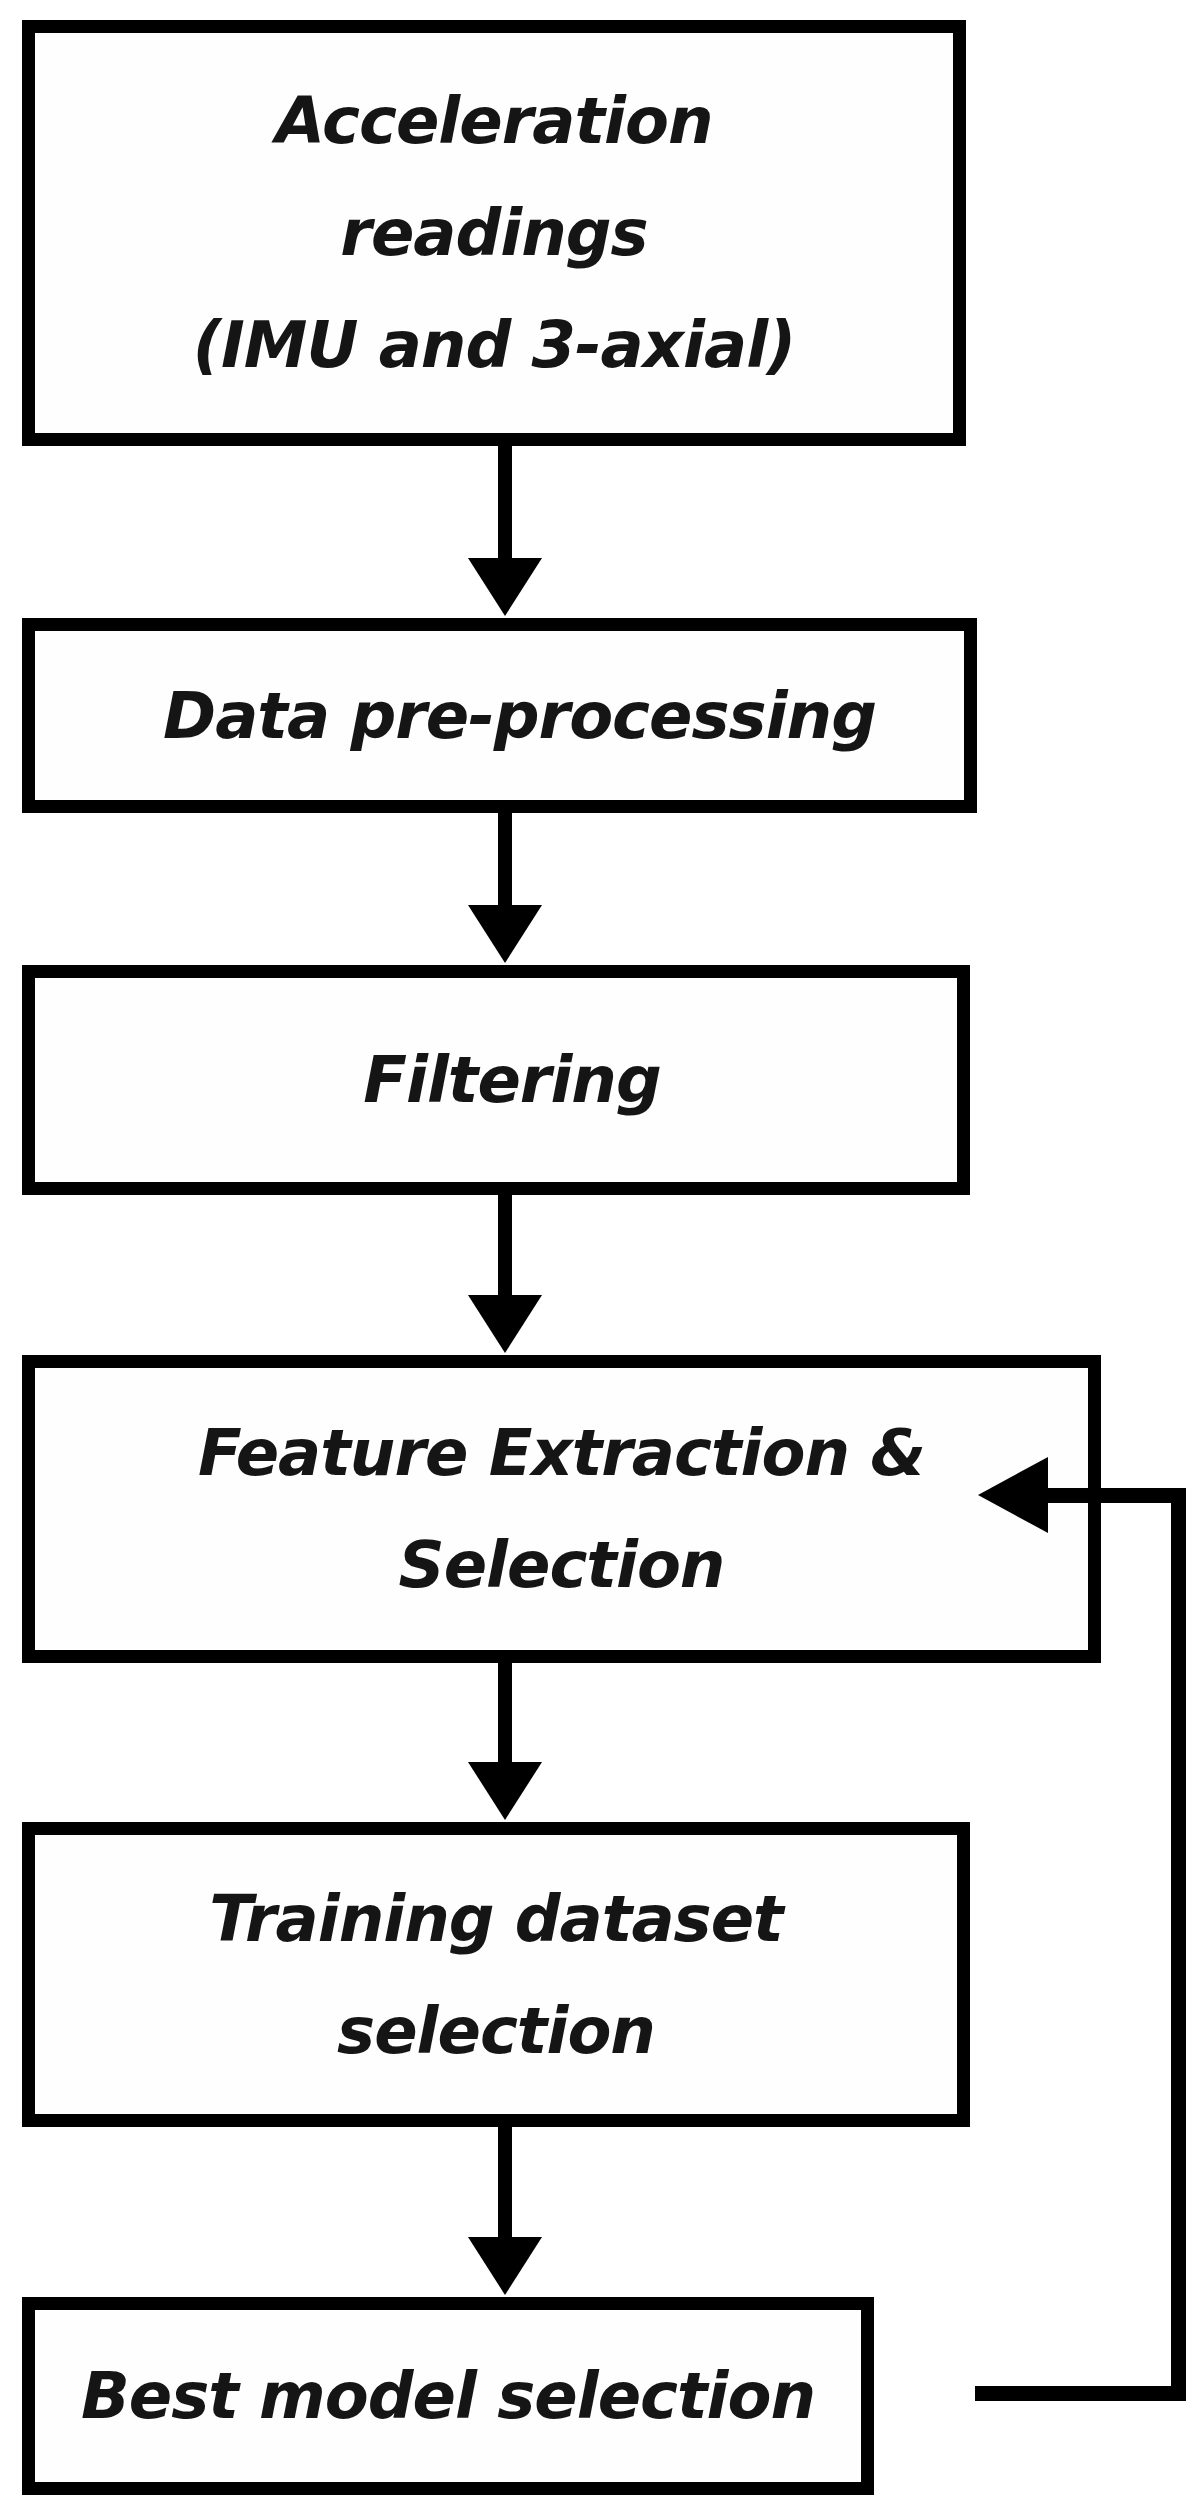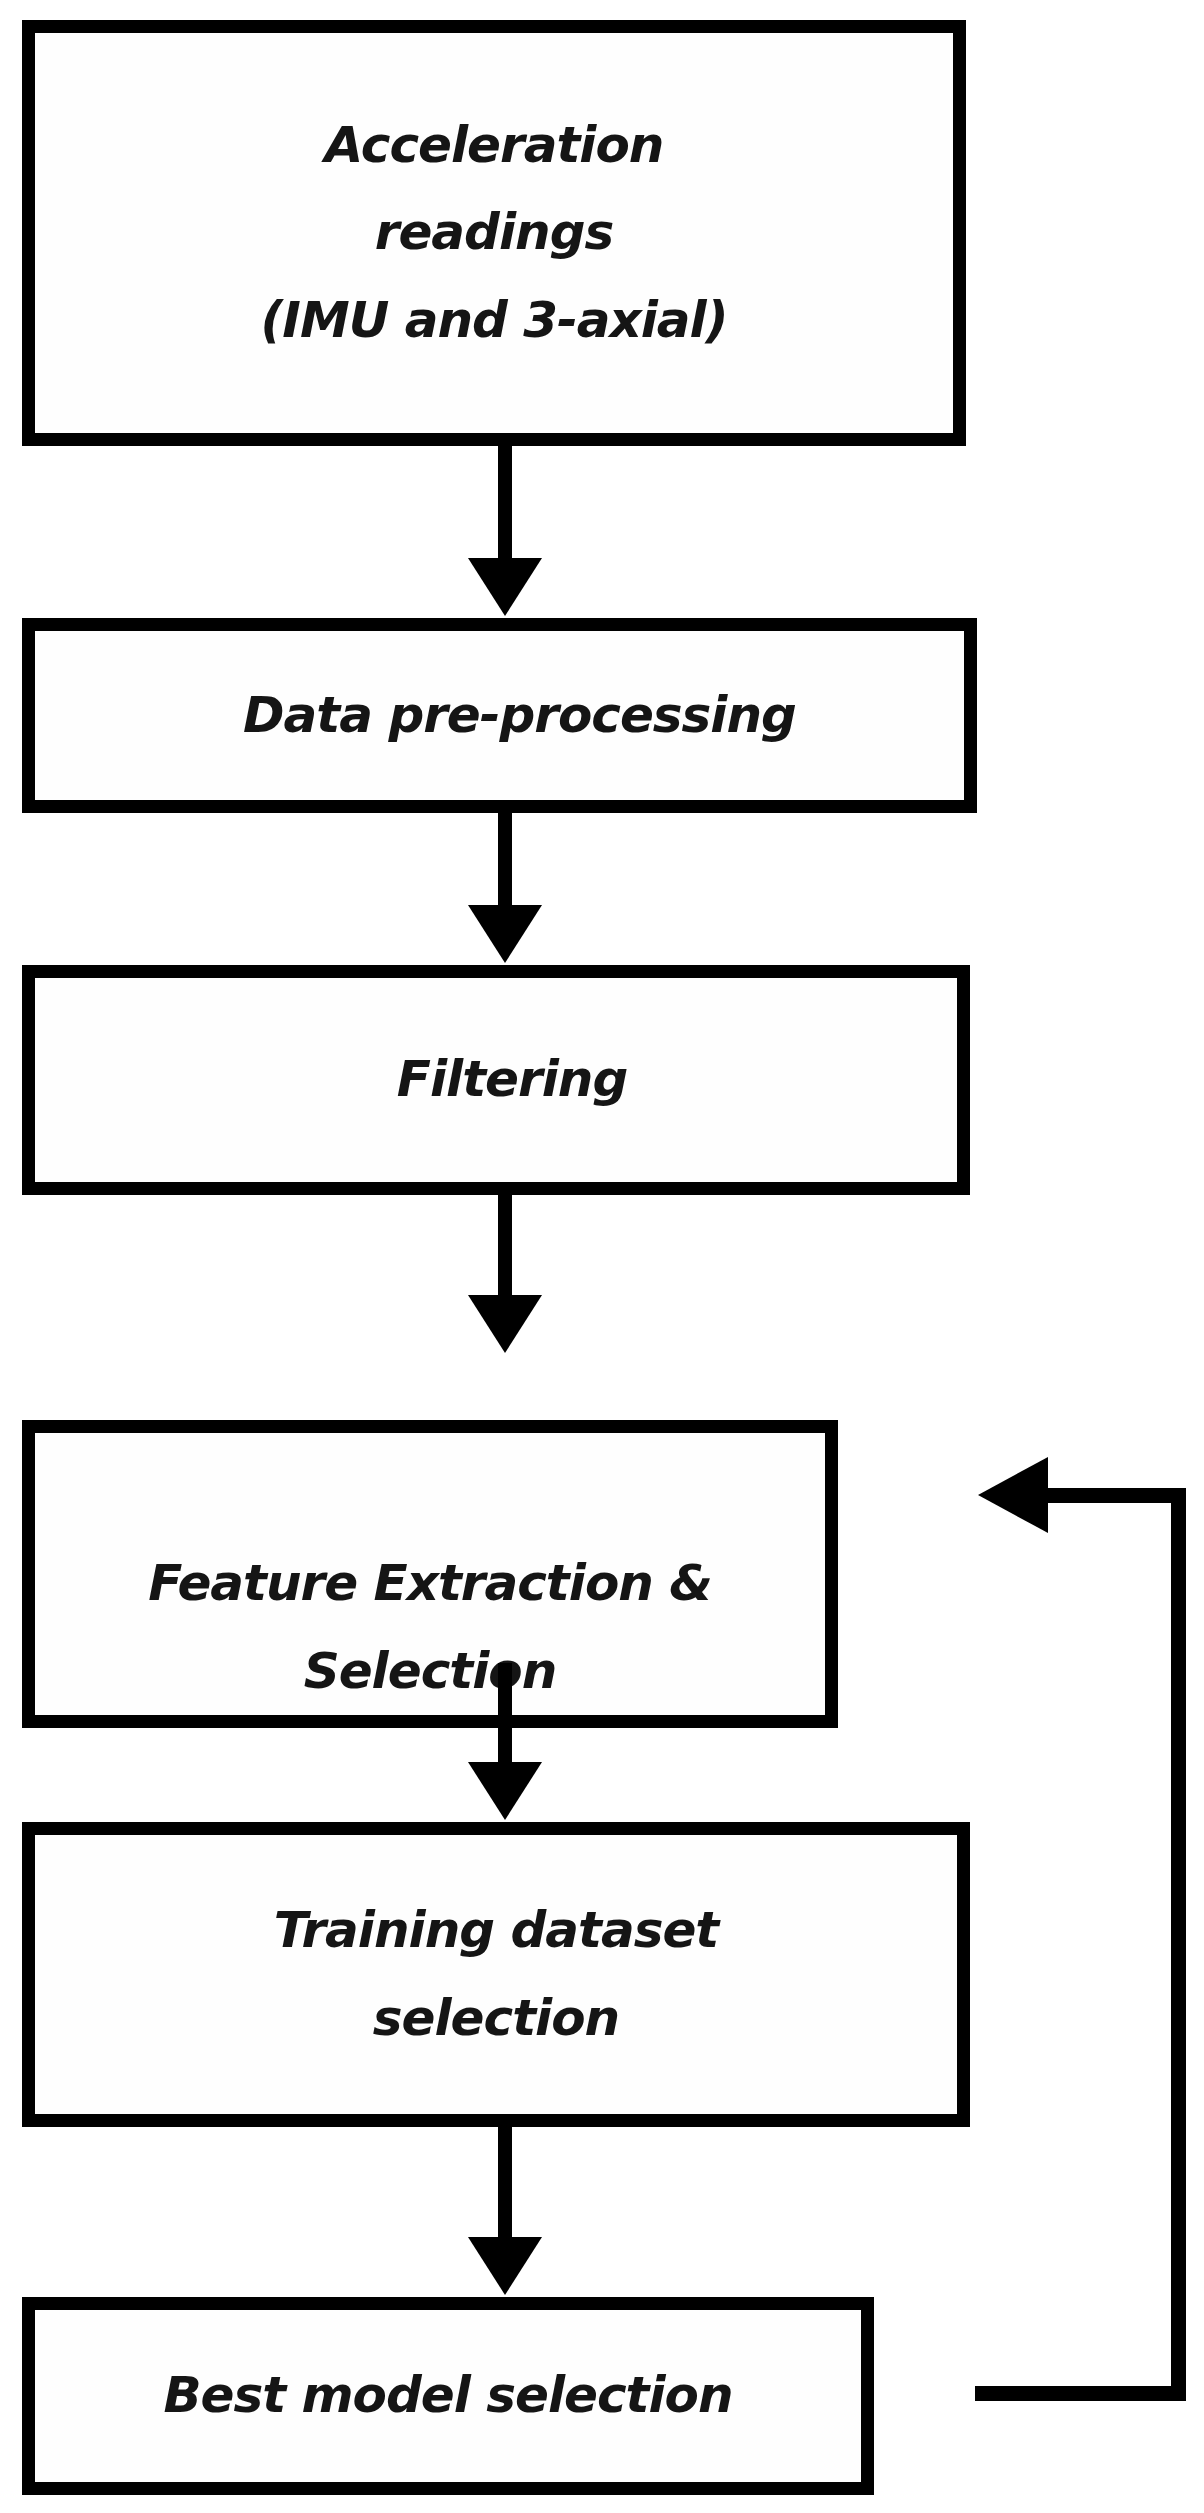--- a/index.html
+++ b/index.html
@@ -18,21 +18,21 @@
     box-sizing: border-box;
     border: 13px solid #000000;
     background: #fefefe;
     display: flex;
     align-items: center;
     justify-content: center;
     text-align: center;
     color: #151515;
     font-style: italic;
     font-weight: 700;
-    font-size: 50px;
+    font-size: 64px;
     line-height: 1.75;
     white-space: pre-line;
     letter-spacing: -1px;
   }
   .stem {
     position: absolute;
     left: 498px;
     width: 14px;
     background: #000000;
   }
@@ -76,21 +76,21 @@
   <div class="stem" style="top:813px; height:95px;"></div>
   <div class="head-down" style="top:905px;"></div>
 
   <div class="flow-box" style="top:965px; height:230px; width:948px;padding-left:32px;">
     <span>Filtering</span>
   </div>
 
   <div class="stem" style="top:1195px; height:102px;"></div>
   <div class="head-down" style="top:1295px;"></div>
 
-  <div class="flow-box" style="top:1420px; height:308px; width:816px;align-items:flex-end;">
+  <div class="flow-box" style="top:1355px; height:308px; width:1079px;">
     <span>Feature Extraction &amp;
 Selection</span>
   </div>
 
   <div class="stem" style="top:1663px; height:101px;"></div>
   <div class="head-down" style="top:1762px;"></div>
 
   <div class="flow-box" style="top:1822px; height:305px; width:948px;">
     <span>Training dataset
 selection</span>

